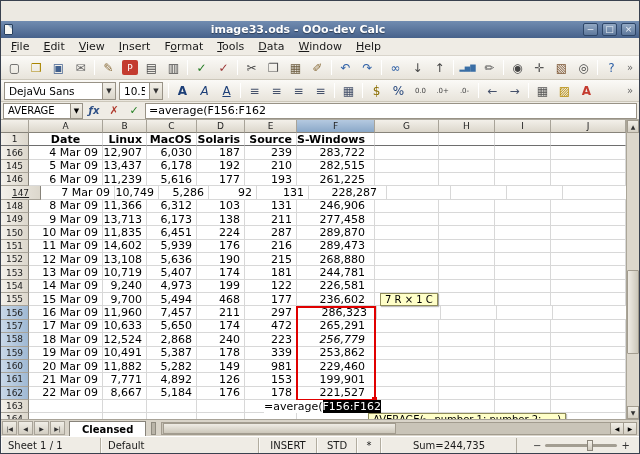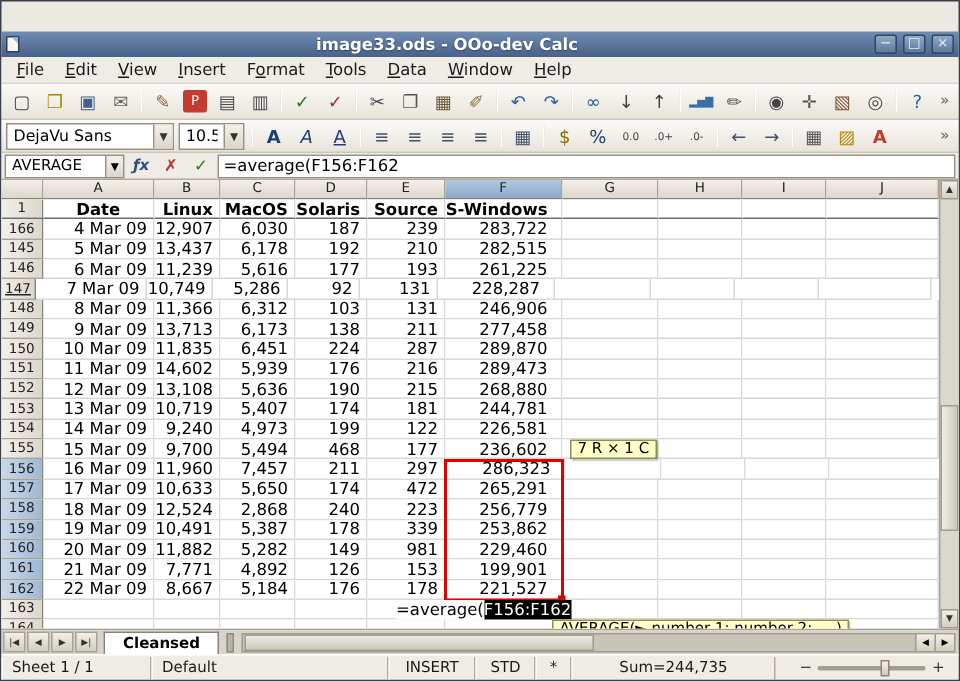--- a/index.html
+++ b/index.html
@@ -281,21 +281,21 @@
             <div class="cell" style="width: 50px;">5,616</div>
             <div class="cell" style="width: 48px;">177</div>
             <div class="cell" style="width: 52px;">193</div>
             <div class="cell fcol" style="width: 78px;">261,225</div>
             <div class="cell" style="width: 64px;"></div>
             <div class="cell" style="width: 56px;"></div>
             <div class="cell" style="width: 56px;"></div>
             <div class="cell" style="width: 75px;"></div>
           </div>
           <div class="grow">
-            <div class="rowhdr" style="width: 23px; text-decoration: underline;">147</div>
+            <div class="rowhdr" style="width: 40px; text-decoration: underline;">147</div>
             <div class="cell" style="width: 74px;">7 Mar 09</div>
             <div class="cell" style="width: 44px;">10,749</div>
             <div class="cell" style="width: 50px;">5,286</div>
             <div class="cell" style="width: 48px;">92</div>
             <div class="cell" style="width: 52px;">131</div>
             <div class="cell fcol" style="width: 78px;">228,287</div>
             <div class="cell" style="width: 64px;"></div>
             <div class="cell" style="width: 56px;"></div>
             <div class="cell" style="width: 56px;"></div>
             <div class="cell" style="width: 75px;"></div>
@@ -430,21 +430,21 @@
             <div class="cell" style="width: 56px;"></div>
             <div class="cell" style="width: 75px;"></div>
           </div>
           <div class="grow">
             <div class="rowhdr hl" style="width: 28px;">158</div>
             <div class="cell" style="width: 74px;">18 Mar 09</div>
             <div class="cell" style="width: 44px;">12,524</div>
             <div class="cell" style="width: 50px;">2,868</div>
             <div class="cell" style="width: 48px;">240</div>
             <div class="cell" style="width: 52px;">223</div>
-            <div class="cell fcol" style="width: 78px;">256,779</div>
+            <div class="cell fcol" style="width: 78px; font-style: italic;">256,779</div>
             <div class="cell" style="width: 64px;"></div>
             <div class="cell" style="width: 56px;"></div>
             <div class="cell" style="width: 56px;"></div>
             <div class="cell" style="width: 75px;"></div>
           </div>
           <div class="grow">
             <div class="rowhdr hl" style="width: 28px;">159</div>
             <div class="cell" style="width: 74px;">19 Mar 09</div>
             <div class="cell" style="width: 44px;">10,491</div>
             <div class="cell" style="width: 50px;">5,387</div>

